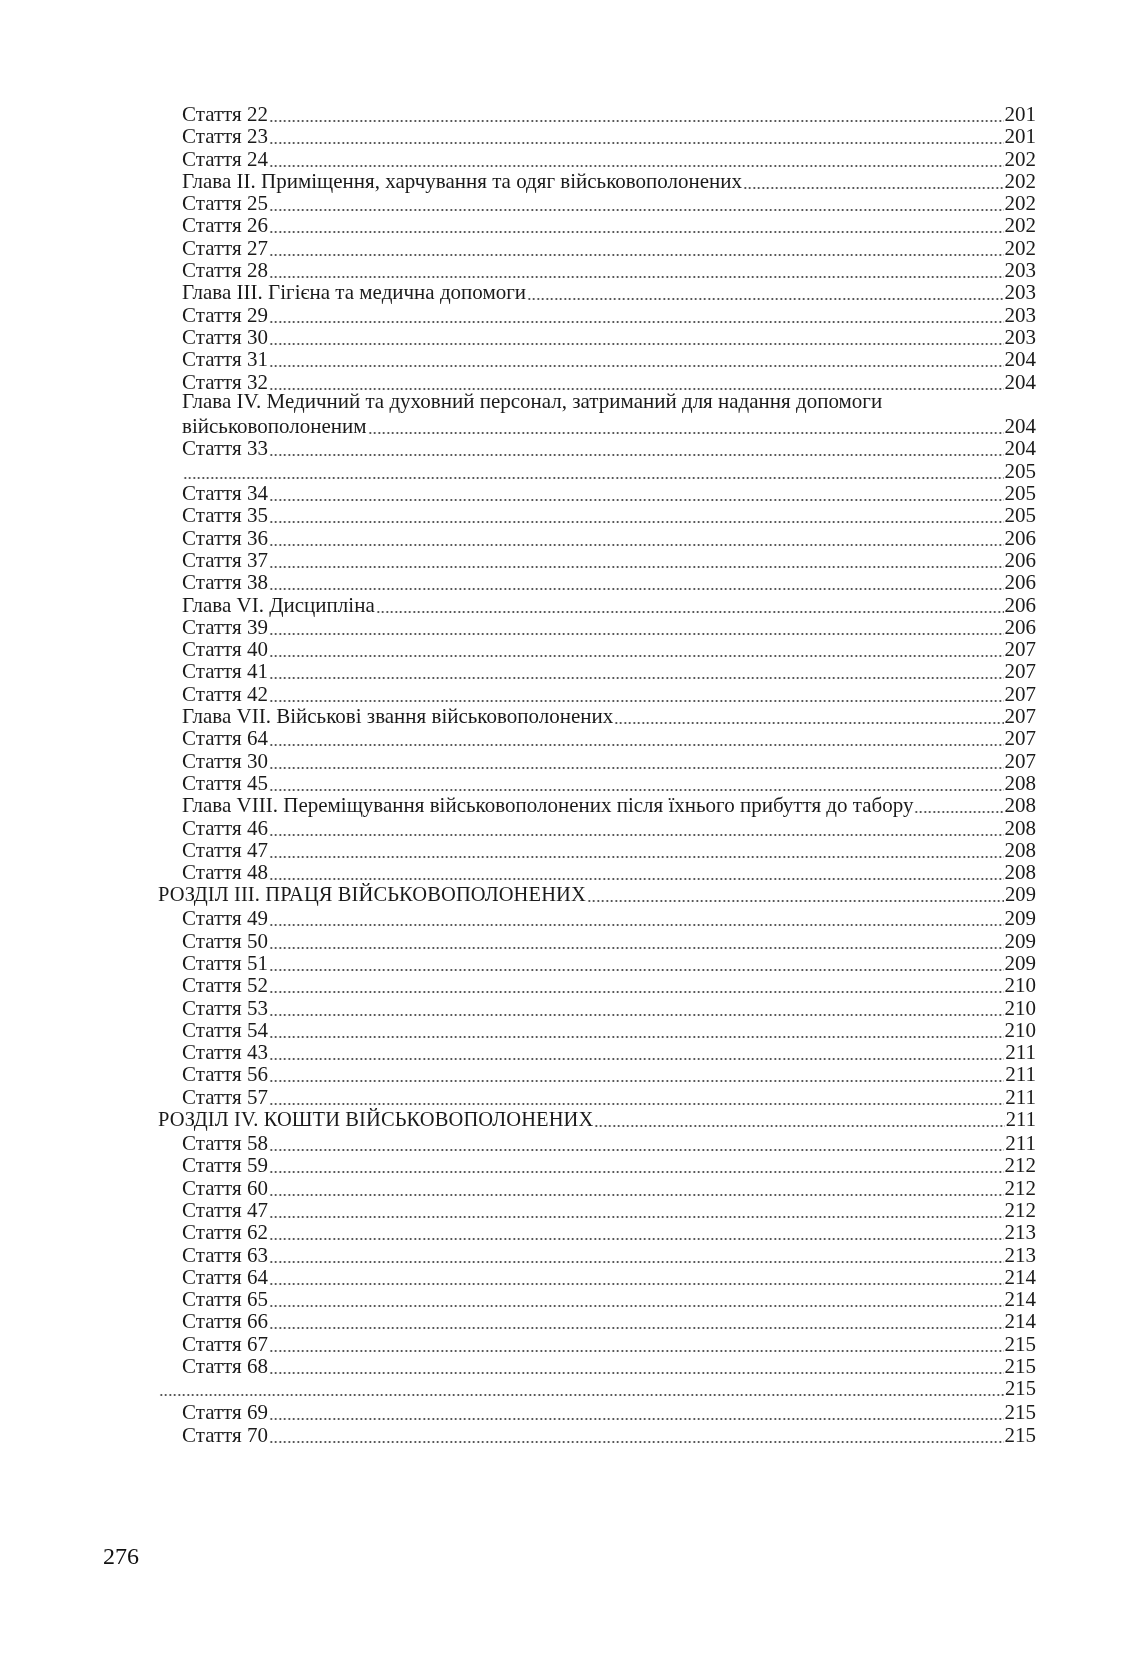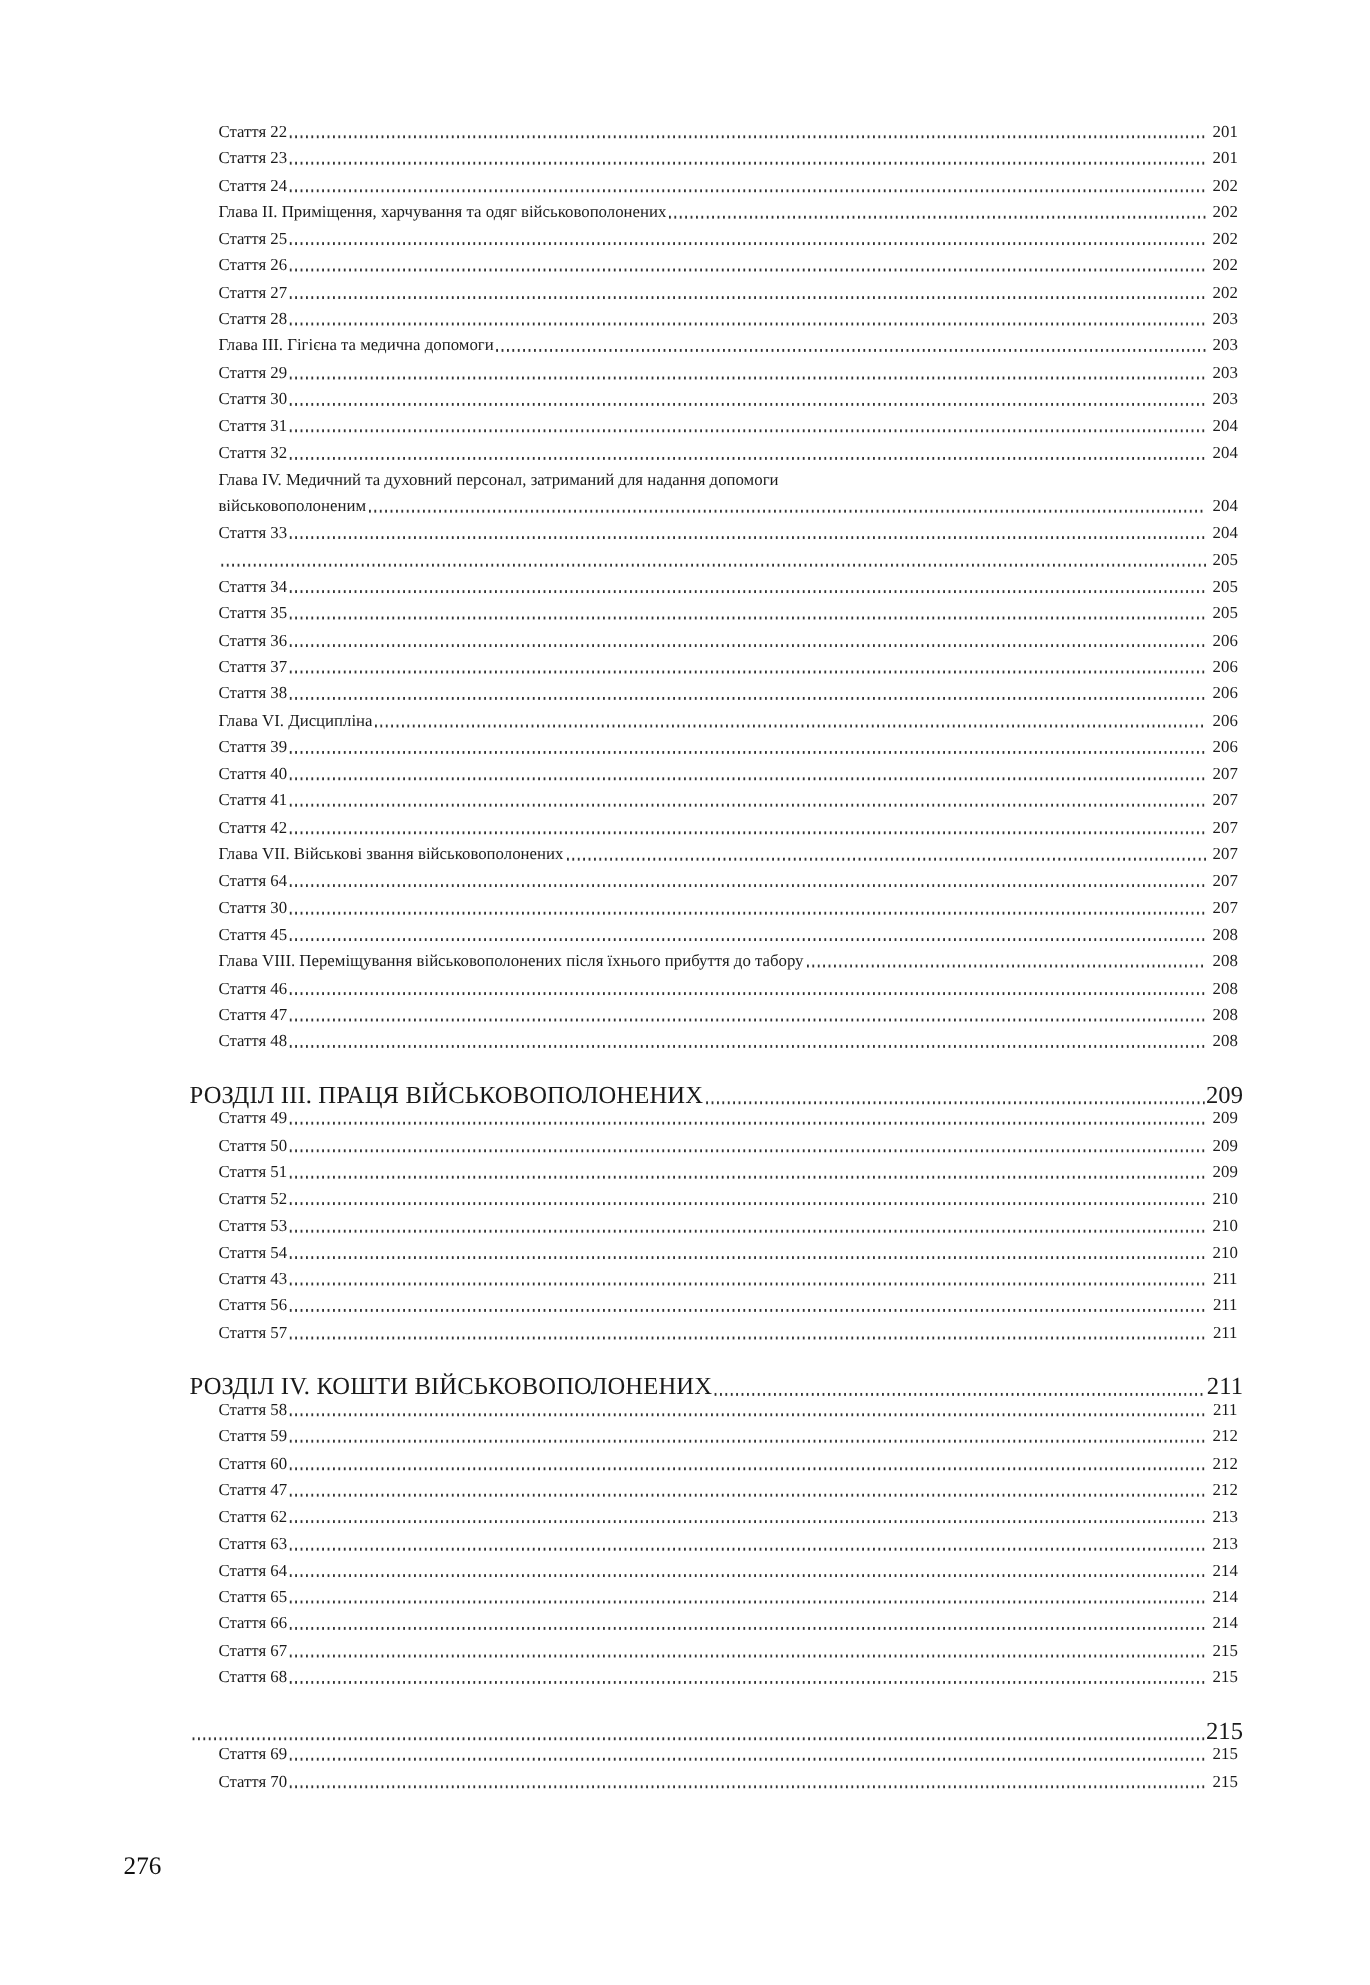--- a/index.html
+++ b/index.html
@@ -19,31 +19,31 @@
       position: absolute;
       left: 158px;
       top: 100px;
       width: 878px;
     }
     .row {
       display: flex;
       align-items: baseline;
       height: 22.3px;
       line-height: 22.3px;
-      font-size: 14px;
+      font-size: 21px;
       white-space: nowrap;
     }
     .row.article, .row.chapter {
       padding-left: 24px;
     }
     .row.section {
       font-size: 20.5px;
       height: 24px;
       line-height: 24px;
-      margin-top: 18px;
+      margin-top: 0;
       letter-spacing: 0.1px;
     }
     .label {
       flex: 0 0 auto;
     }
     .leader {
       flex: 1 1 auto;
       margin: 0 1px;
       overflow: hidden;
       height: 1em;
@@ -56,21 +56,21 @@
     }
     .page {
       flex: 0 0 auto;
       text-align: center;
       min-width: 30px;
     }
     .page-number {
       position: absolute;
       left: 103px;
       top: 1543px;
-      font-size: 21px;
+      font-size: 24px;
       font-family: "Liberation Serif", "DejaVu Serif", serif;
       color: #111;
     }
   </style>
 </head>
 <body>
 
 <div class="toc" id="toc">
     <div class="row article">
       <span class="label">Стаття 22</span>

